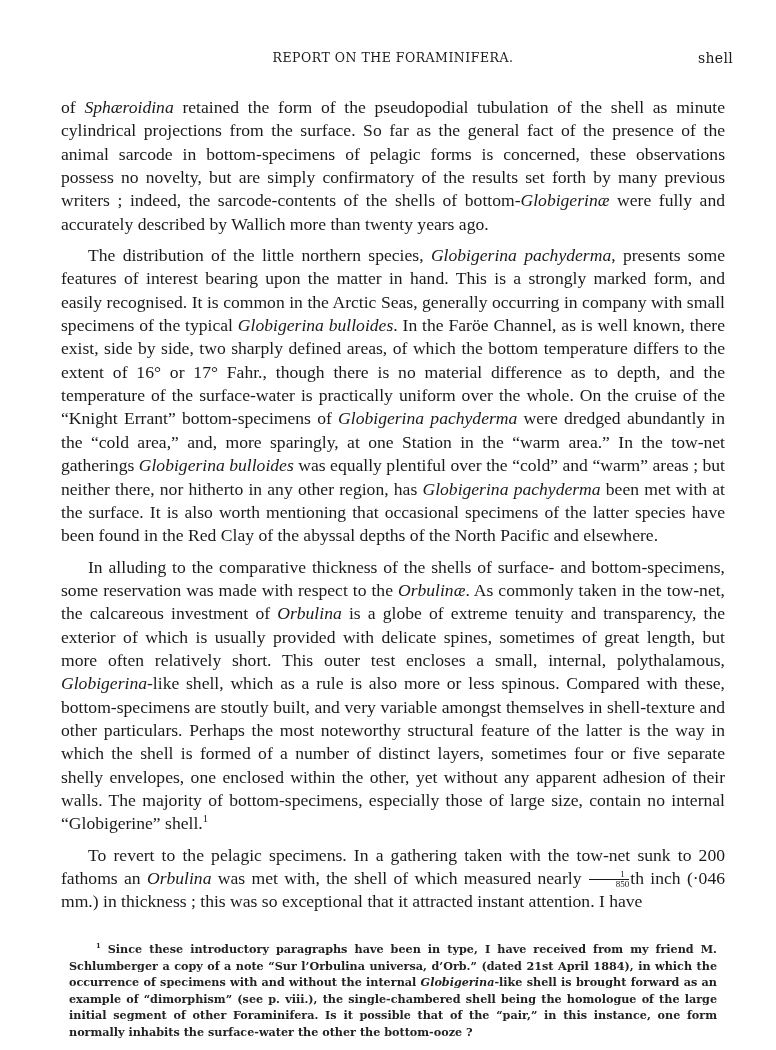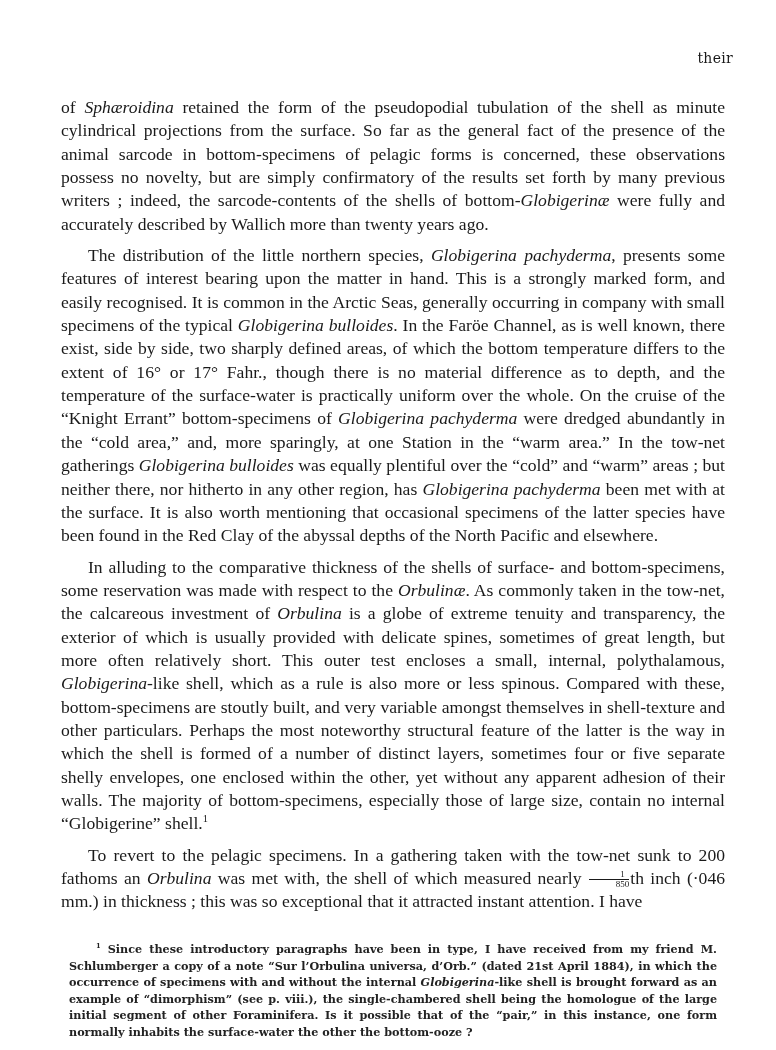--- a/index.html
+++ b/index.html
@@ -22,21 +22,22 @@
   sup { font-size: 60%; vertical-align: super; line-height: 0; }
   .frac { display: inline-block; vertical-align: middle; text-align: center; font-size: 9px; line-height: 9px; margin: 0 1px; }
   .frac .num { display: block; border-bottom: 1px solid #1a1a1a; padding: 0 1px; }
   .frac .den { display: block; }
 </style>
 </head>
 <body>
 
 <div class="page">
   <div class="running-head">
-    <div class="folio">their</div>
+    <div class="running-title">REPORT ON THE FORAMINIFERA.</div>
+    <div class="folio">shell</div>
   </div>
 
   <div class="body-text">
     <p>of <i>Sphæroidina</i> retained the form of the pseudopodial tubulation of the shell as minute cylindrical projections from the surface.  So far as the general fact of the presence of the animal sarcode in bottom-specimens of pelagic forms is concerned, these observations possess no novelty, but are simply confirmatory of the results set forth by many previous writers ; indeed, the sarcode-contents of the shells of bottom-<i>Globigerinæ</i> were fully and accurately described by Wallich more than twenty years ago.</p>
     <p class="indent">The distribution of the little northern species, <i>Globigerina pachyderma</i>, presents some features of interest bearing upon the matter in hand.  This is a strongly marked form, and easily recognised.  It is common in the Arctic Seas, generally occurring in company with small specimens of the typical <i>Globigerina bulloides</i>.  In the Faröe Channel, as is well known, there exist, side by side, two sharply defined areas, of which the bottom temperature differs to the extent of 16° or 17° Fahr., though there is no material difference as to depth, and the temperature of the surface-water is practically uniform over the whole.  On the cruise of the “Knight Errant” bottom-specimens of <i>Globigerina pachyderma</i> were dredged abundantly in the “cold area,” and, more sparingly, at one Station in the “warm area.”  In the tow-net gatherings <i>Globigerina bulloides</i> was equally plentiful over the “cold” and “warm” areas ; but neither there, nor hitherto in any other region, has <i>Globigerina pachyderma</i> been met with at the surface.  It is also worth mentioning that occasional specimens of the latter species have been found in the Red Clay of the abyssal depths of the North Pacific and elsewhere.</p>
     <p class="indent">In alluding to the comparative thickness of the shells of surface- and bottom-specimens, some reservation was made with respect to the <i>Orbulinæ</i>.  As commonly taken in the tow-net, the calcareous investment of <i>Orbulina</i> is a globe of extreme tenuity and transparency, the exterior of which is usually provided with delicate spines, sometimes of great length, but more often relatively short.  This outer test encloses a small, internal, polythalamous, <i>Globigerina</i>-like shell, which as a rule is also more or less spinous.  Compared with these, bottom-specimens are stoutly built, and very variable amongst themselves in shell-texture and other particulars.  Perhaps the most noteworthy structural feature of the latter is the way in which the shell is formed of a number of distinct layers, sometimes four or five separate shelly envelopes, one enclosed within the other, yet without any apparent adhesion of their walls.  The majority of bottom-specimens, especially those of large size, contain no internal “Globigerine” shell.<sup>1</sup></p>
     <p class="indent">To revert to the pelagic specimens.  In a gathering taken with the tow-net sunk to 200 fathoms an <i>Orbulina</i> was met with, the shell of which measured nearly <span class="frac"><span class="num">1</span><span class="den">850</span></span>th inch (·046 mm.) in thickness ; this was so exceptional that it attracted instant attention.  I have</p>
   </div>
 
   <div class="footnotes">

